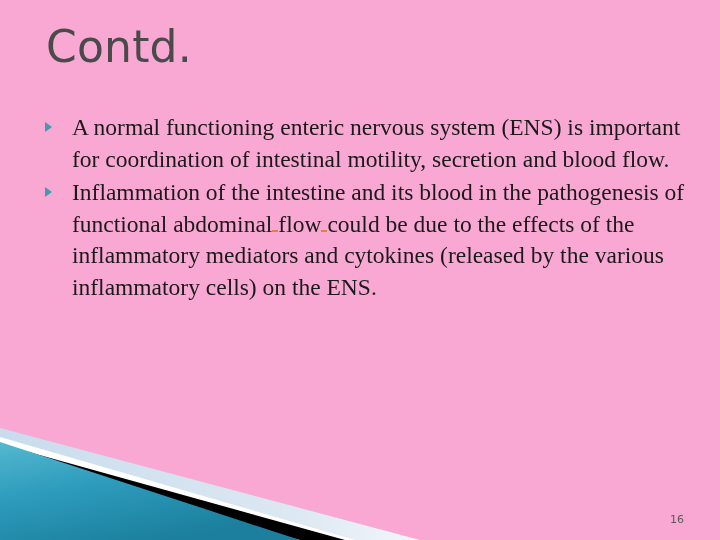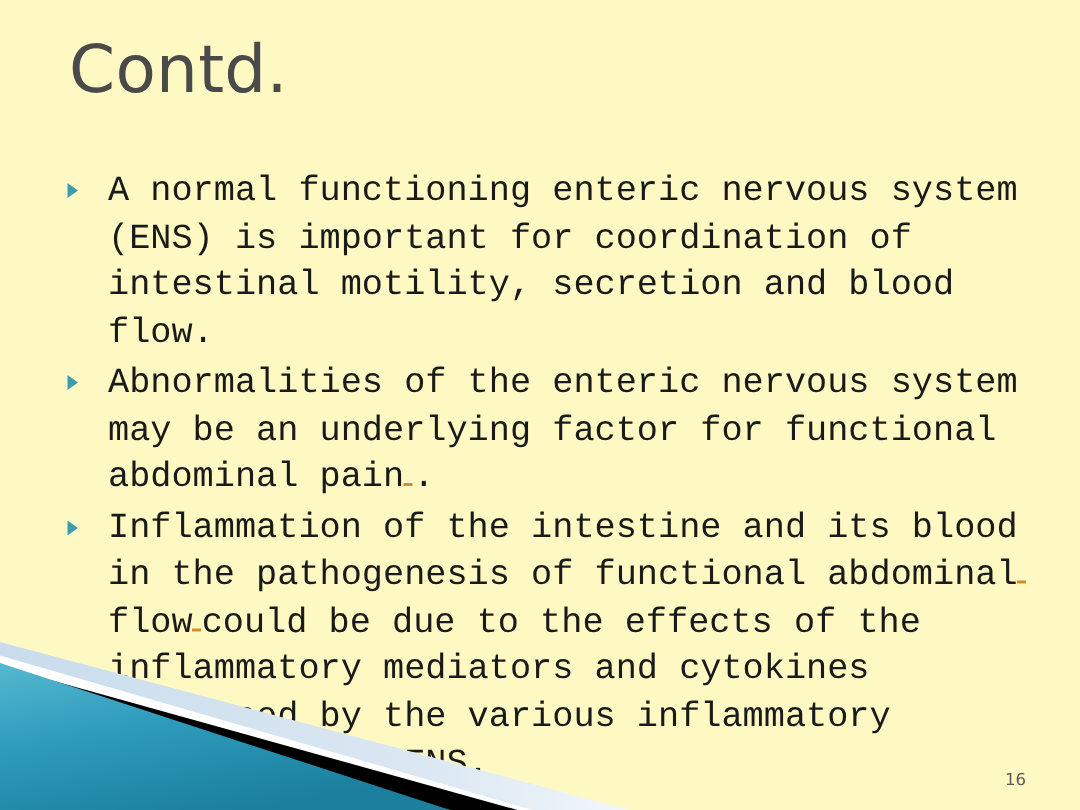--- a/index.html
+++ b/index.html
@@ -7,21 +7,21 @@
     padding: 0;
     background: #ffffff;
   }
   body {
     font-family: "DejaVu Sans", sans-serif;
   }
   .slide {
     position: relative;
     width: 720px;
     height: 540px;
-    background: #fef9c3;
+    background: #f9a8d4;
     overflow: hidden;
   }
 
   
   .title-area {
     position: absolute;
     left: 46px;
     top: 22px;
     width: 620px;
     height: 70px;
@@ -43,21 +43,21 @@
     top: 112px;
     width: 648px;
   }
   .bullet-item {
     position: relative;
     padding-left: 32px;
     margin-bottom: 2px;
     font-size: 23.5px;
     line-height: 31.5px;
     color: #1a1a1a;
-    font-family: Liberation Mono, monospace;
+    font-family: Liberation Serif, serif;
     font-weight: 400;
     text-align: left;
   }
   .bullet-marker {
     position: absolute;
     left: 5px;
     top: 10px;
     width: 0;
     height: 0;
     border-left: 7px solid #3f9cb0;
@@ -102,24 +102,20 @@
     <div class="slide-title">Contd.</div>
   </div>
 
   <div class="body-area">
 
     <div class="bullet-item">
       <span class="bullet-marker"></span>
       <span class="bullet-text">A normal functioning enteric nervous system (ENS) is important for coordination of intestinal motility, secretion and blood flow.</span>
     </div>
 
-    <div class="bullet-item">
-      <span class="bullet-marker"></span>
-      <span class="bullet-text"><span>Abnormalities of the enteric nervous system may be an underlying factor for functional abdominal pain</span><span class="spell-space"></span><span>.</span></span>
-    </div>
 
     <div class="bullet-item">
       <span class="bullet-marker"></span>
       <span class="bullet-text"><span>Inflammation of the intestine and its blood in the pathogenesis of functional abdominal</span><span class="spell-space"></span><span>flow</span><span class="spell-space"></span><span>could be due to the effects of the inflammatory mediators and cytokines (released by the various inflammatory cells) on the ENS.</span></span>
     </div>
 
   </div>
 
   <svg class="decor" viewBox="0 0 720 120" preserveAspectRatio="none">
     <defs>

